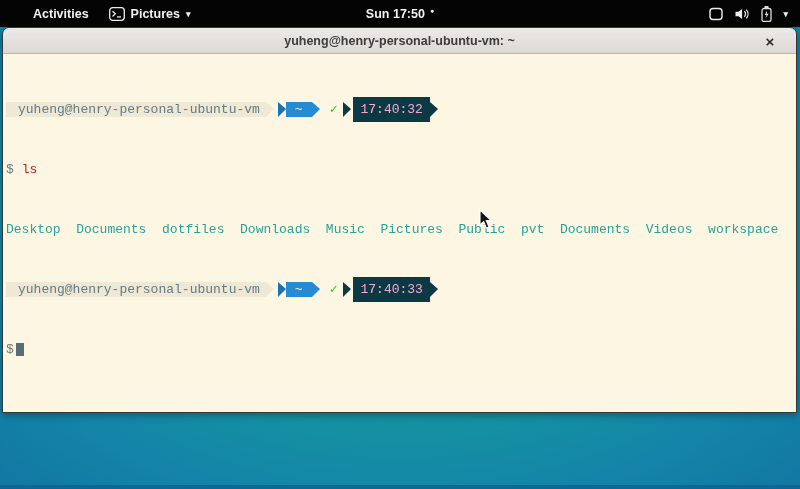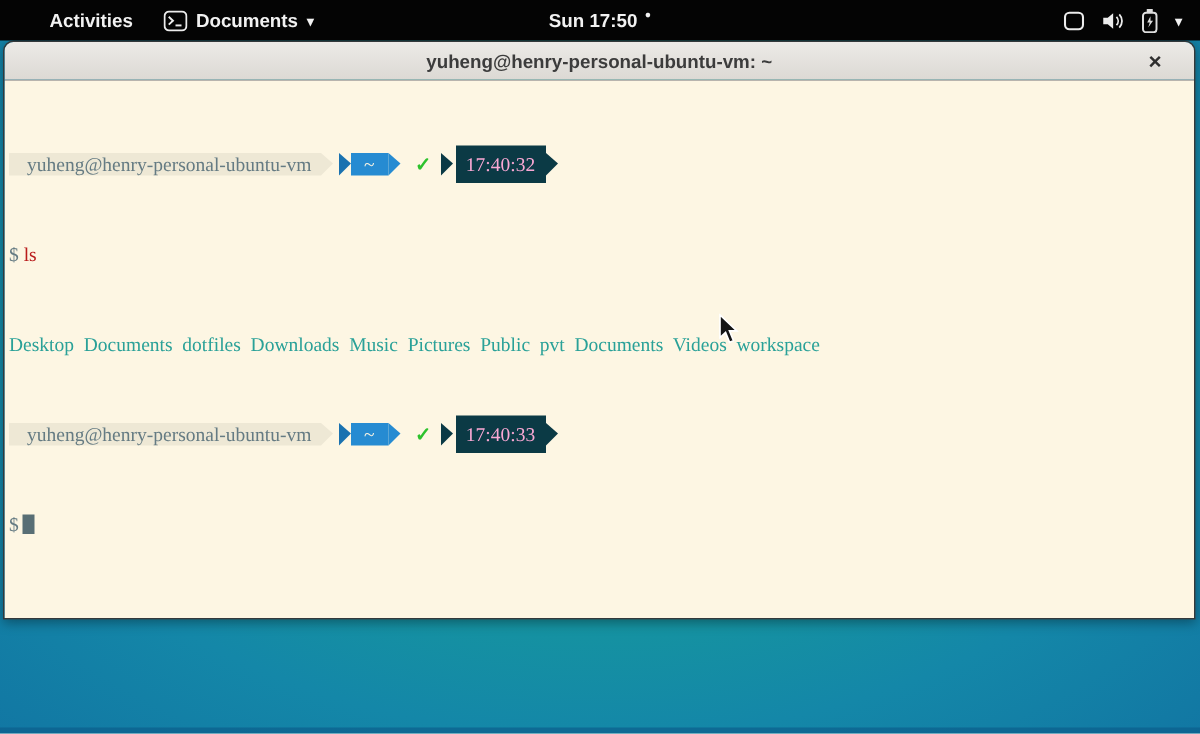--- a/index.html
+++ b/index.html
@@ -46,21 +46,21 @@
   }
   .title-text{ font-size:12.5px; font-weight:bold; color:#3c3c3c; }
   .close-btn{
     position:absolute; right:14px; top:0; height:26px; width:24px;
     display:flex; align-items:center; justify-content:center;
     color:#2f2f2f; font-size:15px; font-weight:bold; cursor:pointer;
   }
 
   .term{
     flex:1; background:#fdf6e3;
-    font-family:Liberation Serif, serif;
+    font-family:Liberation Mono, monospace;
     font-size:13px; line-height:15px; color:#657b83;
     padding:3px 0 0 3px; white-space:pre; position:relative;
   }
   .term-line{ height:15px; display:flex; align-items:center; }
 
   
   .seg-user{ background:#eee8d5; color:#657b83; padding:0 6px 0 12px; height:15px; display:inline-flex; align-items:center; }
   .tri{ width:0; height:0; border-top:7px solid transparent; border-bottom:8px solid transparent; border-left:8px solid transparent; display:inline-block; }
   .tri-user{ border-left-color:#eee8d5; }
   .tri-blue-in{ border-left-color:#1a72b0; margin-left:4px; }
@@ -84,21 +84,21 @@
 
 <div class="topbar">
   <div class="tb-left">
     <span class="tb-activities">Activities</span>
     <span class="tb-app">
       <svg width="16" height="14" viewBox="0 0 16 14">
         <rect x="0.7" y="0.7" width="14.6" height="12.6" rx="3" fill="none" stroke="#ececec" stroke-width="1.3"></rect>
         <path d="M3.5 4.2l2.8 2.6-2.8 2.6" fill="none" stroke="#ececec" stroke-width="1.3"></path>
         <rect x="8" y="9.3" width="4" height="1.3" fill="#ececec"></rect>
       </svg>
-      <span>Documents</span>
+      <span>Pictures</span>
       <span class="tb-caret">▾</span>
     </span>
   </div>
   <div class="tb-clock">
     <span>Sun 17:50</span>
     <span class="tb-dot">●</span>
   </div>
   <div class="tb-right">
     <svg width="14" height="14" viewBox="0 0 14 14">
       <rect x="1" y="1.5" width="12" height="11" rx="3" fill="none" stroke="#ececec" stroke-width="1.4"></rect>

